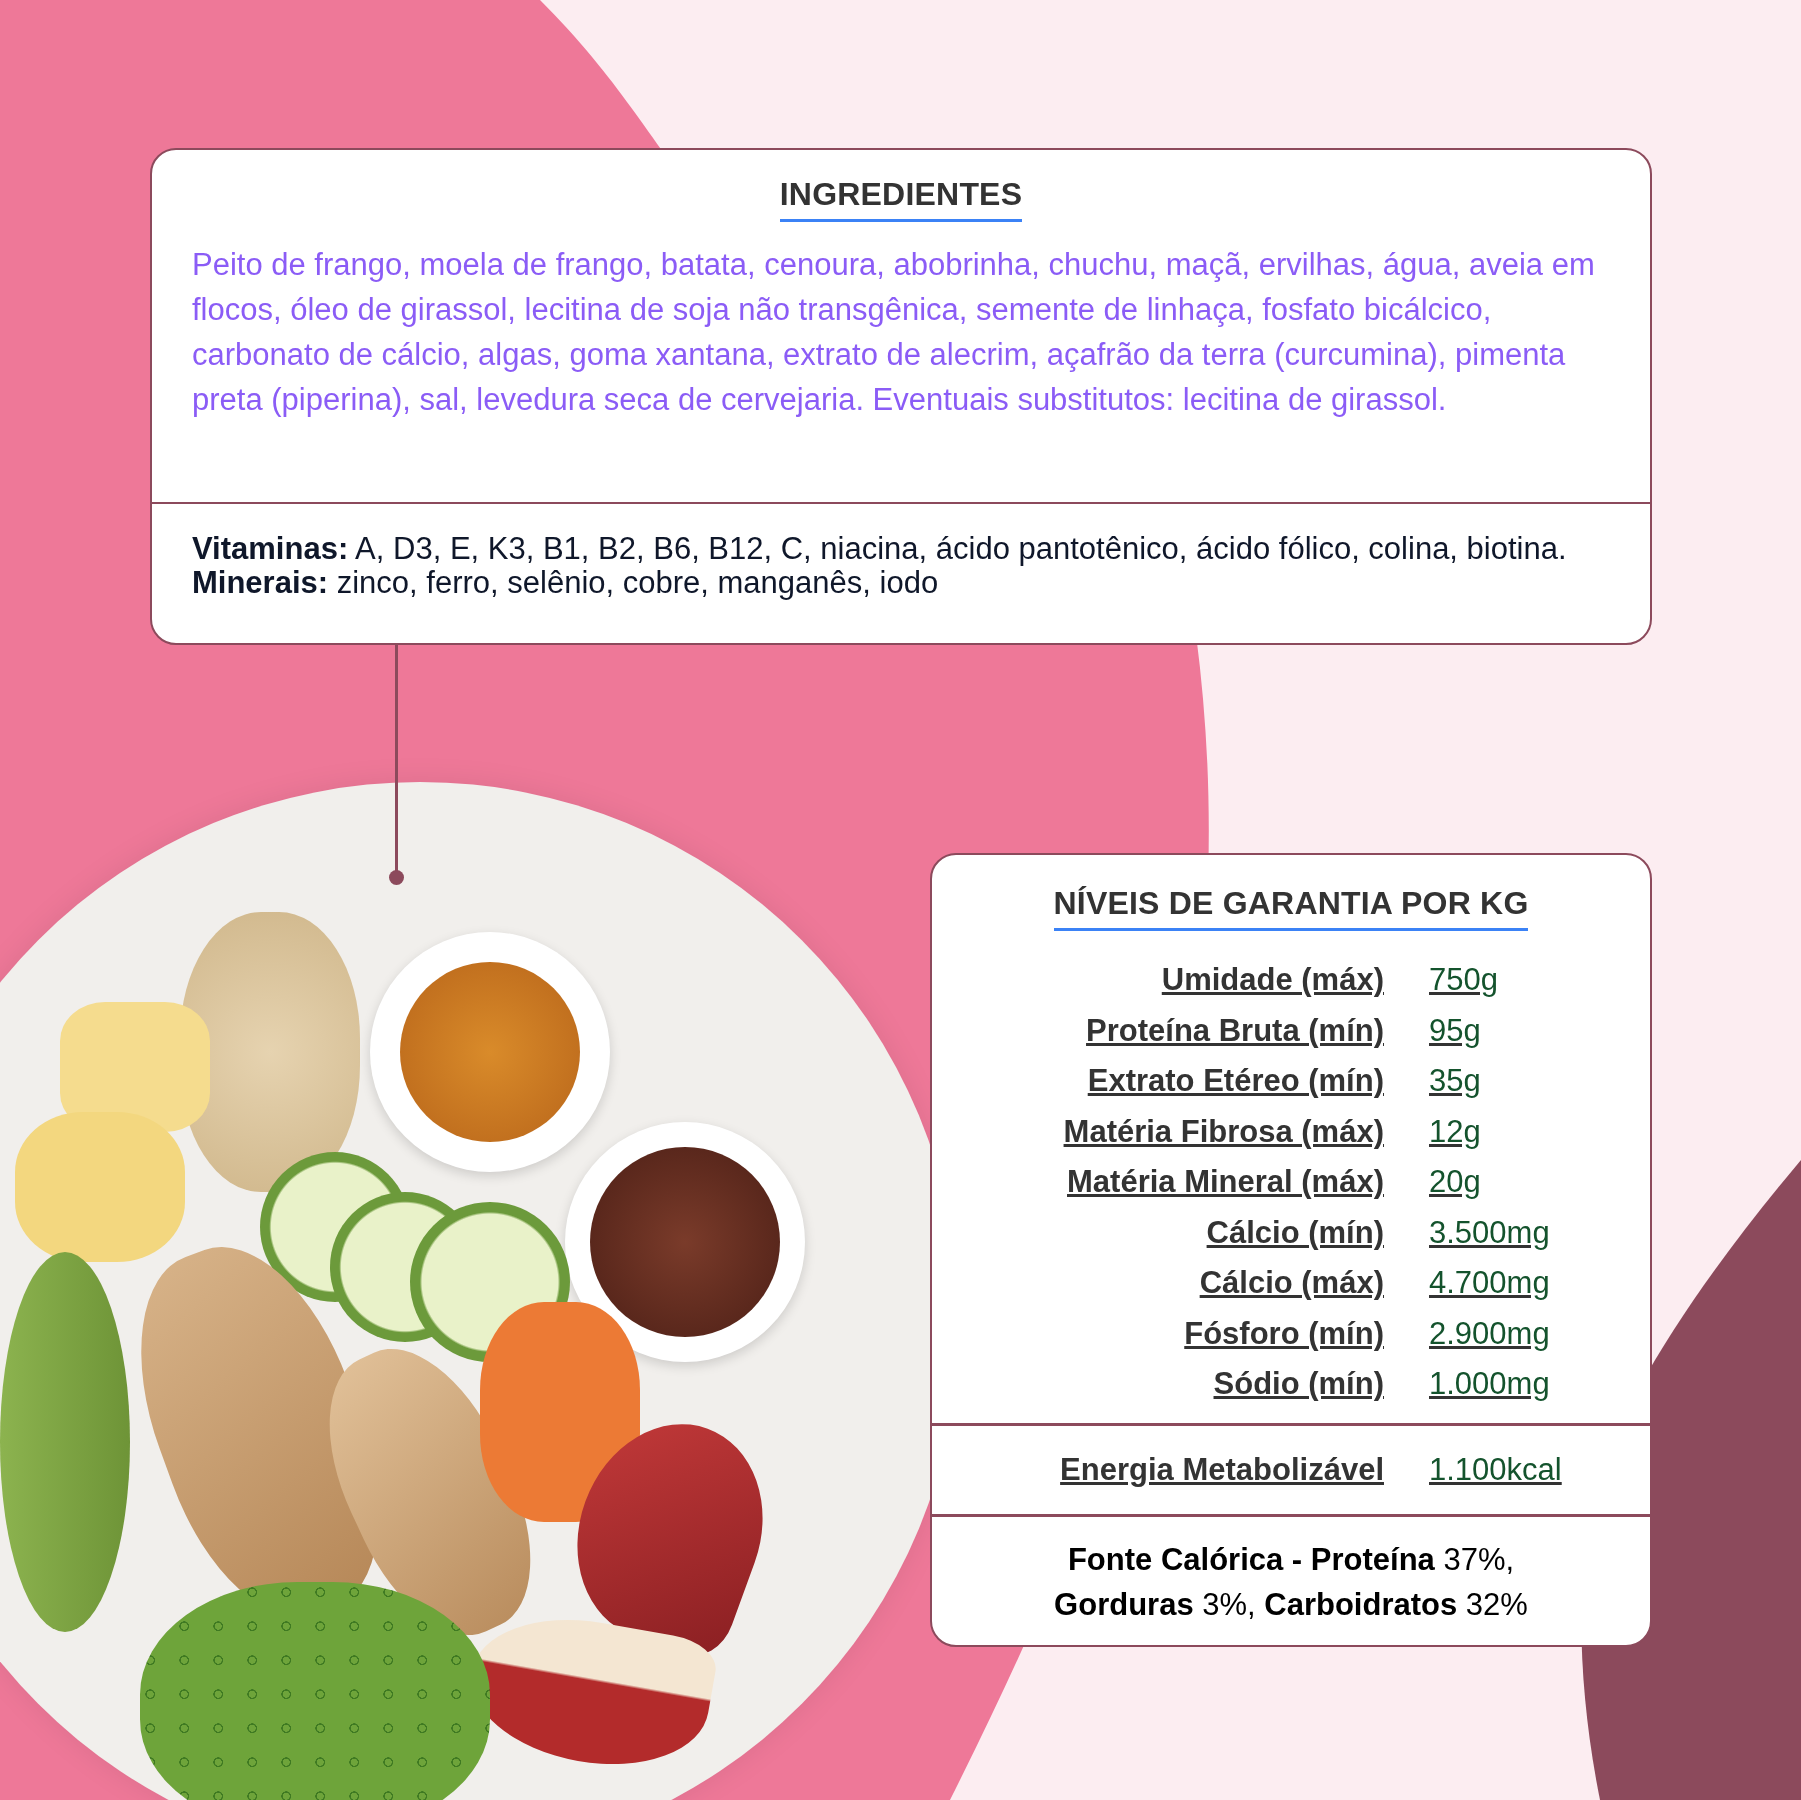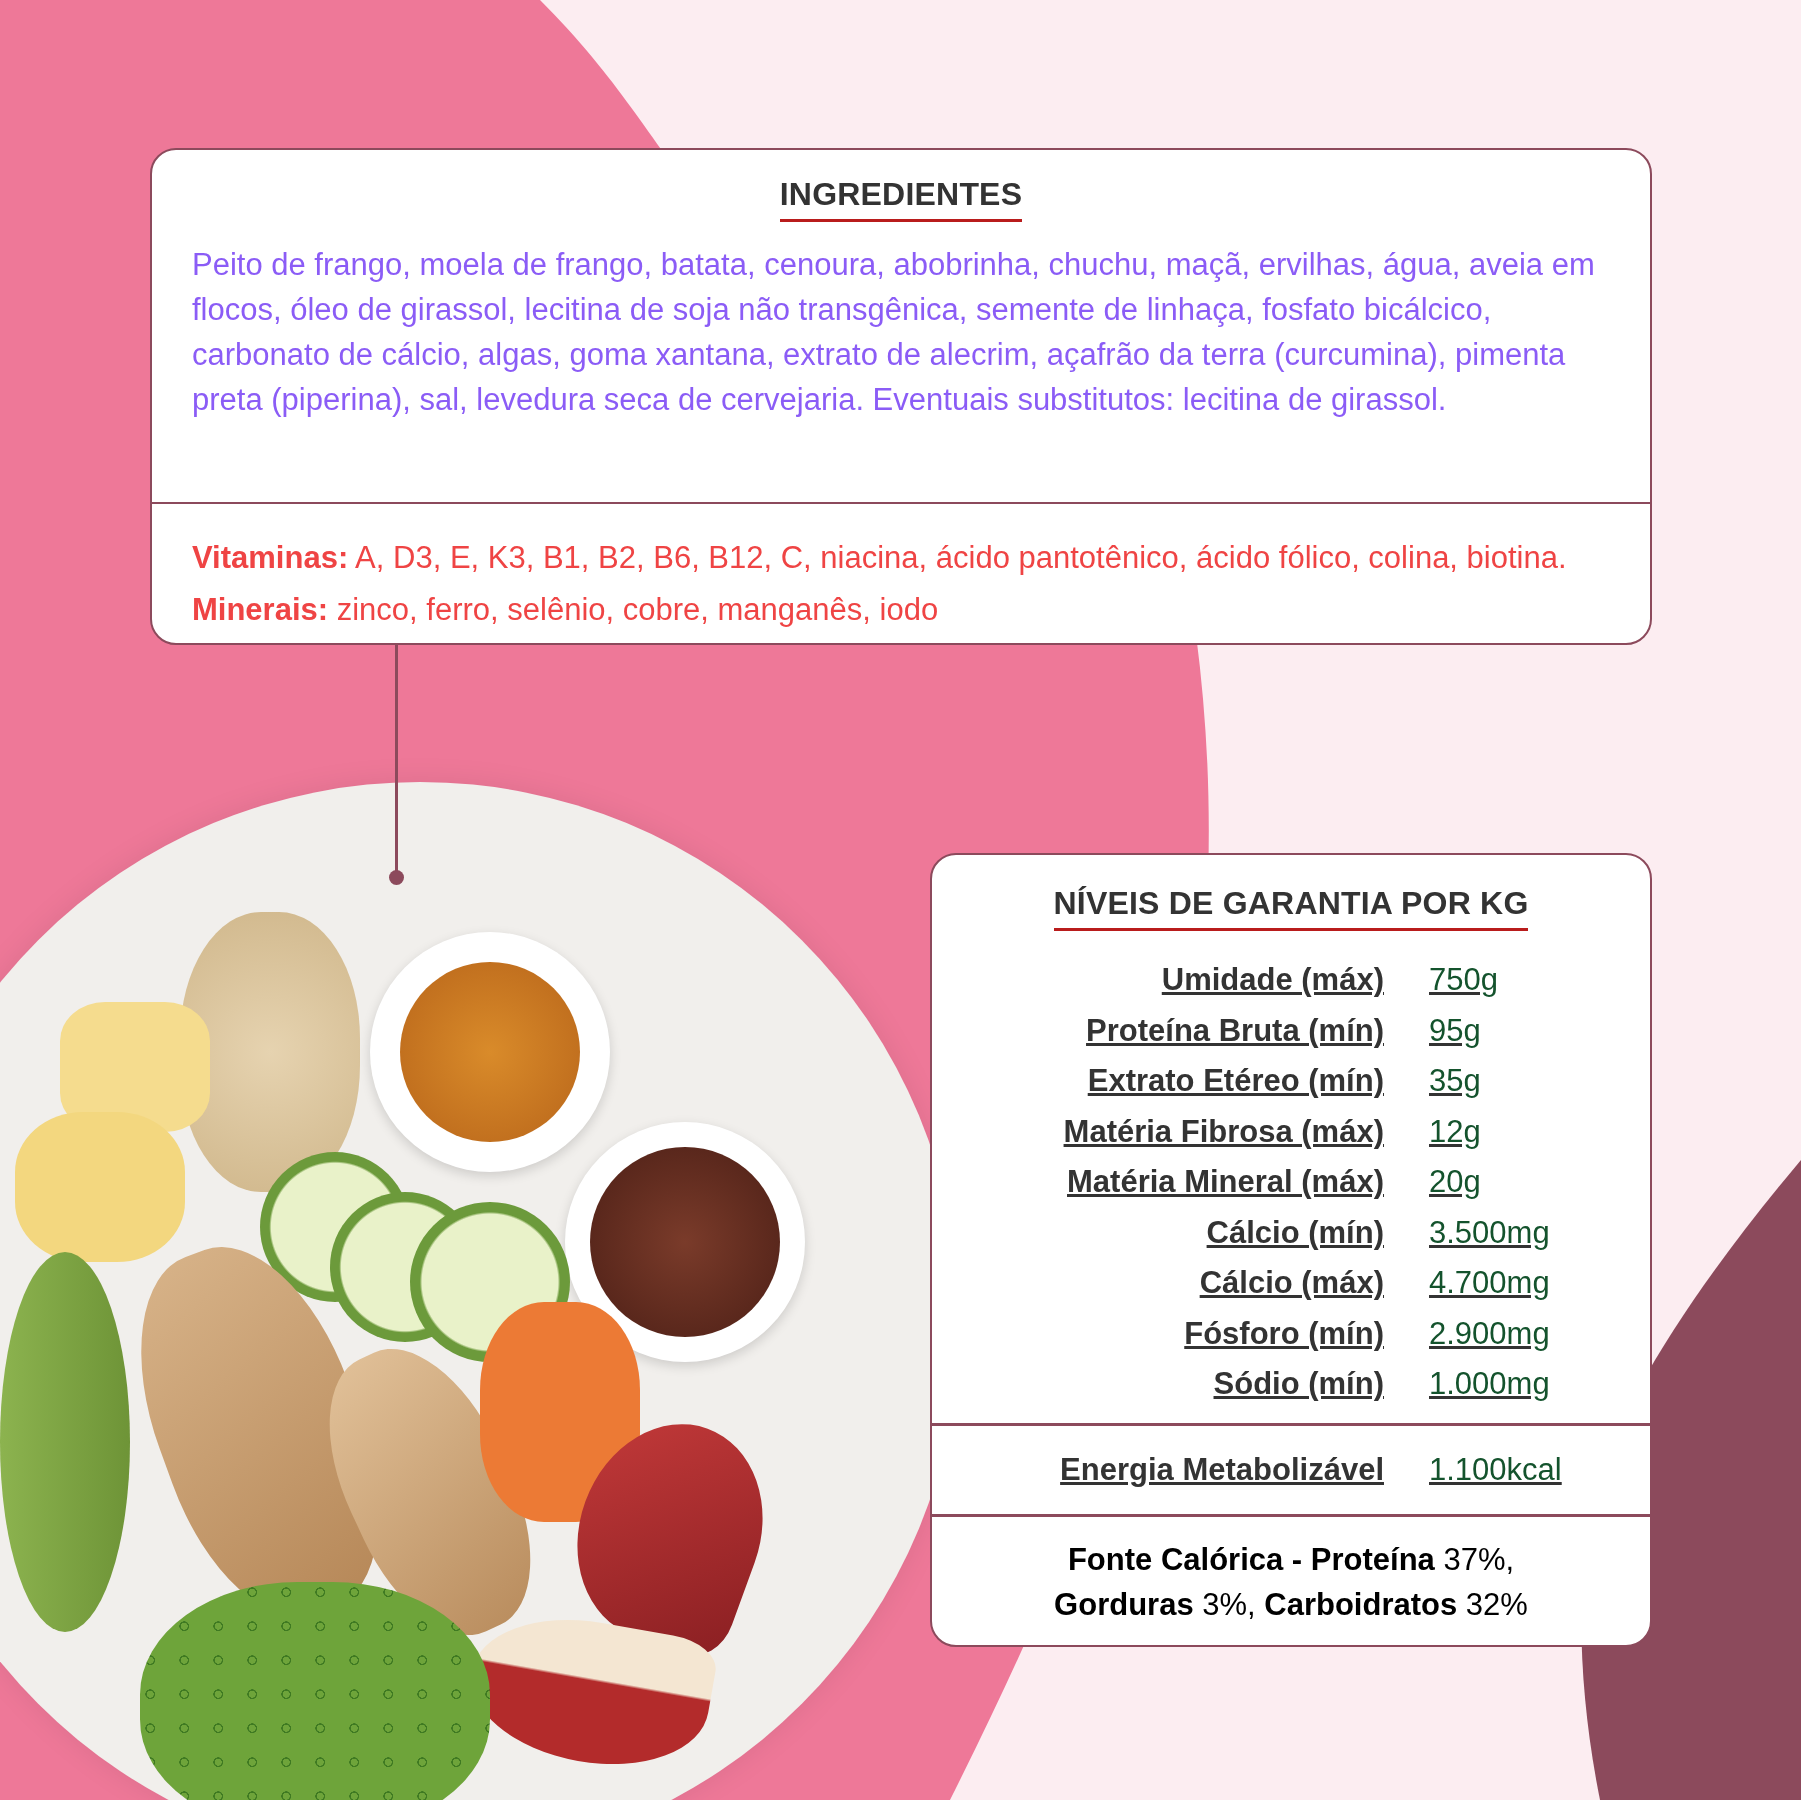--- a/index.html
+++ b/index.html
@@ -19,30 +19,30 @@
   }
   #ingredients-card { left: 150px; top: 148px; width: 1502px; height: 497px; }
   #ingredients-card .section { position: absolute; left: 0; right: 0; }
   #ing-top { top: 0; height: 352px; border-bottom: 2.5px solid #8c4a5c; }
   #ing-bottom { top: 352px; height: 140px; }
   .card-title {
     font-weight: bold; font-size: 32px; color: #333; text-align: center;
     letter-spacing: 0.2px;
   }
   .card-title span {
-    display: inline-block; border-bottom: 3px solid #b91c1c; padding-bottom: 6px;
+    display: inline-block; border-bottom: 3px solid #3b82f6; padding-bottom: 6px;
   }
   #ing-title { position: absolute; top: 26px; left: 0; right: 0; }
   #ing-text {
     position: absolute; top: 92px; left: 40px; right: 40px;
     font-size: 31px; line-height: 45px; color: #8b5cf6;
   }
   #vit-text {
     position: absolute; top: 30px; left: 40px; right: 40px;
-    font-size: 31px; line-height: 52px; color: #ef4444;
+    font-size: 31px; line-height: 34px; color: #0f172a;
   }
   b { font-weight: bold; }
   .connector-line {
     position: absolute; left: 395px; top: 645px; width: 3px; height: 232px;
     background: #8c4a5c;
   }
   .connector-dot {
     position: absolute; left: 389px; top: 870px; width: 15px; height: 15px;
     border-radius: 50%; background: #8c4a5c;
   }

